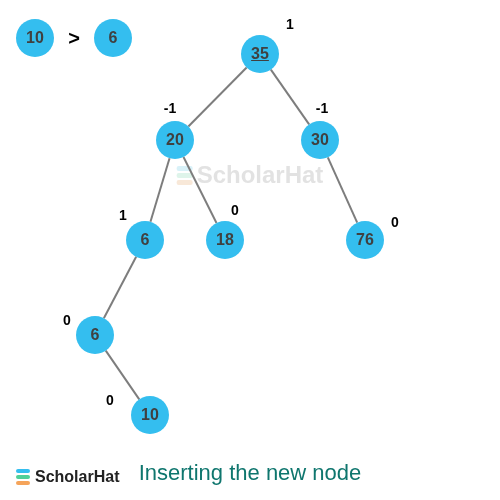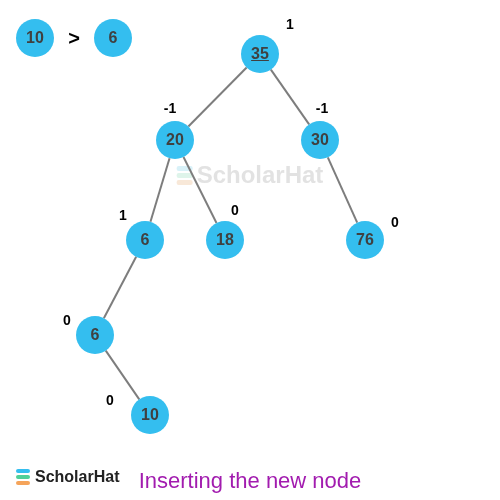--- a/index.html
+++ b/index.html
@@ -80,27 +80,27 @@
     gap: 2px;
   }
   .watermark .wicon span {
     display: block;
     width: 16px;
     height: 5px;
     border-radius: 2px;
   }
   .caption {
     position: absolute;
-    bottom: 6px;
+    bottom: 14px;
     left: 0;
     width: 100%;
     text-align: center;
     font-size: 22px;
     font-weight: 500;
-    color: #a21caf;
+    color: #0f766e;
   }
   .brand {
     position: absolute;
     bottom: 14px;
     left: 16px;
     display: flex;
     align-items: center;
     gap: 5px;
     font-size: 16px;
     font-weight: bold;

